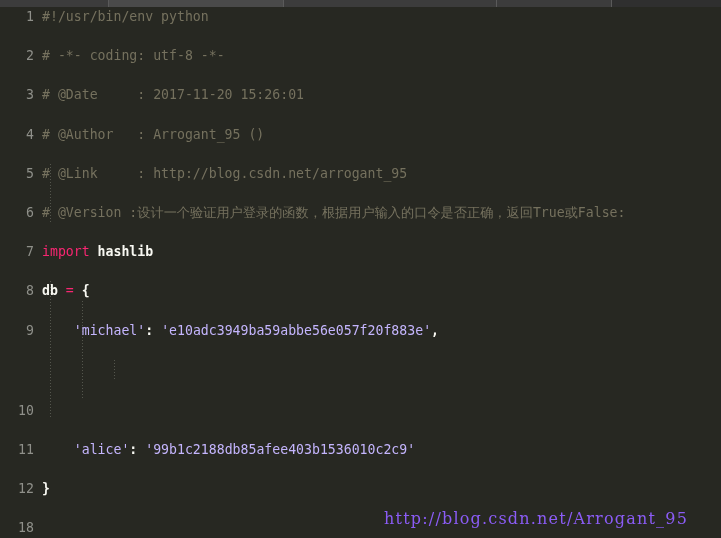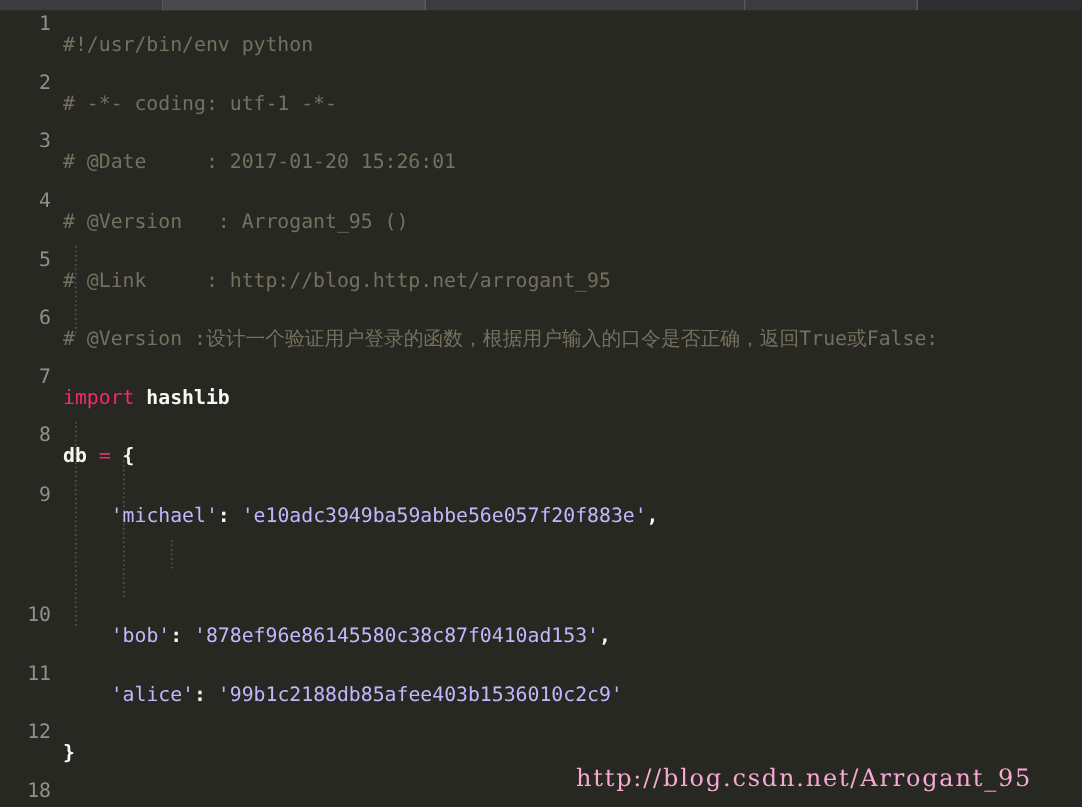--- a/index.html
+++ b/index.html
@@ -64,21 +64,21 @@
     text-align: right;
     padding-right: 8px;
     box-sizing: border-box;
     color: #8f908a;
     font-size: 13.2px;
     letter-spacing: 0px;
   }
 
   .code {
     position: absolute;
-    left: 42px; top: 14px;
+    left: 42px; top: 0;
     height: 100%;
     white-space: pre;
     color: #f8f8f2;
   }
 
   
   .guide {
     position: absolute;
     top: 0;
     width: 1px;
@@ -95,21 +95,21 @@
   .c-param    { color: #fd971f; font-style: italic; }
   .c-str      { color: #c4b5fd; }
   .c-name     { color: #f8f8f2; font-weight: bold; }
   .c-op       { color: #f92672; }
 
   
   #watermark {
     position: absolute;
     left: 384px;
     top: 502px;
-    color: #f9a8d4;
+    color: #8b5cf6;
     font-family: "DejaVu Serif", "Liberation Serif", serif;
     font-size: 16px;
     letter-spacing: 1.2px;
     white-space: nowrap;
     pointer-events: none;
   }
 </style>
 </head>
 <body>
 
@@ -125,29 +125,29 @@
 
   <div id="editor">
     <div id="guides">
         <div class="guide" style="left: 50px; top: 156.8px; height: 58.8px;"></div>
         <div class="guide" style="left: 50px; top: 274.4px; height: 137.2px;"></div>
         <div class="guide" style="left: 82px; top: 294px; height: 98px;"></div>
         <div class="guide" style="left: 114px; top: 352.8px; height: 19.6px;"></div>
       </div>
     <div id="rows">
         <div class="row" style="top: 0px;"><div class="gutter">1</div><div class="code"><span class="c-comment">#!/usr/bin/env python</span></div></div>
-        <div class="row" style="top: 19.6px;"><div class="gutter">2</div><div class="code"><span class="c-comment"># -*- coding: utf-1 -*-</span></div></div>
-        <div class="row" style="top: 39.2px;"><div class="gutter">3</div><div class="code"><span class="c-comment"># @Date     : 2017-01-20 15:26:01</span></div></div>
-        <div class="row" style="top: 58.8px;"><div class="gutter">4</div><div class="code"><span class="c-comment"># @Version   : Arrogant_95 ()</span></div></div>
-        <div class="row" style="top: 78.4px;"><div class="gutter">5</div><div class="code"><span class="c-comment"># @Link     : http://blog.http.net/arrogant_95</span></div></div>
+        <div class="row" style="top: 19.6px;"><div class="gutter">2</div><div class="code"><span class="c-comment"># -*- coding: utf-8 -*-</span></div></div>
+        <div class="row" style="top: 39.2px;"><div class="gutter">3</div><div class="code"><span class="c-comment"># @Date     : 2017-11-20 15:26:01</span></div></div>
+        <div class="row" style="top: 58.8px;"><div class="gutter">4</div><div class="code"><span class="c-comment"># @Author   : Arrogant_95 ()</span></div></div>
+        <div class="row" style="top: 78.4px;"><div class="gutter">5</div><div class="code"><span class="c-comment"># @Link     : http://blog.csdn.net/arrogant_95</span></div></div>
         <div class="row" style="top: 98px;"><div class="gutter">6</div><div class="code"><span class="c-comment"># @Version :设计一个验证用户登录的函数，根据用户输入的口令是否正确，返回True或False:</span></div></div>
         <div class="row" style="top: 117.6px;"><div class="gutter">7</div><div class="code"><span class="c-kw">import</span><span class="c-name"> hashlib</span></div></div>
         <div class="row" style="top: 137.2px;"><div class="gutter">8</div><div class="code"><span class="c-name">db </span><span class="c-op">=</span><span class="c-name"> {</span></div></div>
         <div class="row" style="top: 156.8px;"><div class="gutter">9</div><div class="code"><span class="c-name">    </span><span class="c-str">'michael'</span><span class="c-name">: </span><span class="c-str">'e10adc3949ba59abbe56e057f20f883e'</span><span class="c-name">,</span></div></div>
-        <div class="row" style="top: 176.4px; margin-top: 41px;"><div class="gutter">10</div><div class="code"><span class="c-name">    </span><span class="c-str">'bob'</span><span class="c-name">: </span><span class="c-str">'878ef96e86145580c38c87f0410ad153'</span><span class="c-name">,</span></div></div>
+        <div class="row" style="top: 176.4px; margin-top: 41px;"><div class="gutter">10</div></div>
         <div class="row" style="top: 196px; padding-left: 32px;"><div class="gutter">11</div><div class="code"><span class="c-name">    </span><span class="c-str">'alice'</span><span class="c-name">: </span><span class="c-str">'99b1c2188db85afee403b1536010c2c9'</span></div></div>
         <div class="row" style="top: 215.6px;"><div class="gutter">12</div><div class="code"><span class="c-name">}</span></div></div>
         <div class="row" style="top: 235.2px;"><div class="gutter">18</div><div class="code"></div></div>
       </div>
     <div id="watermark">http://blog.csdn.net/Arrogant_95</div>
   </div>
 
 </div>
 
 </body></html>

